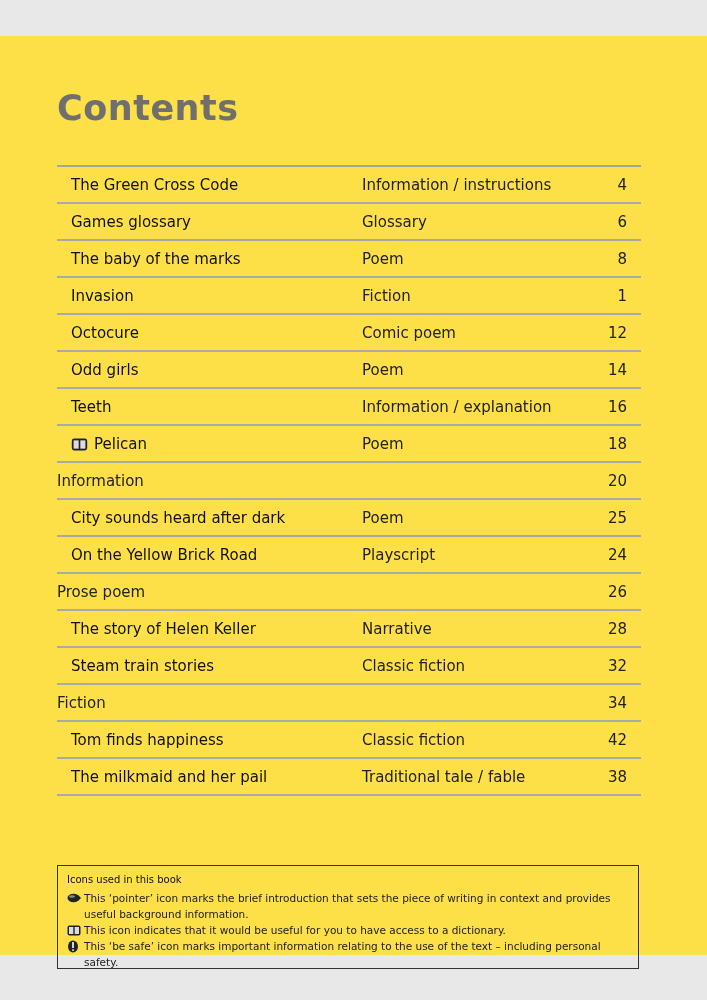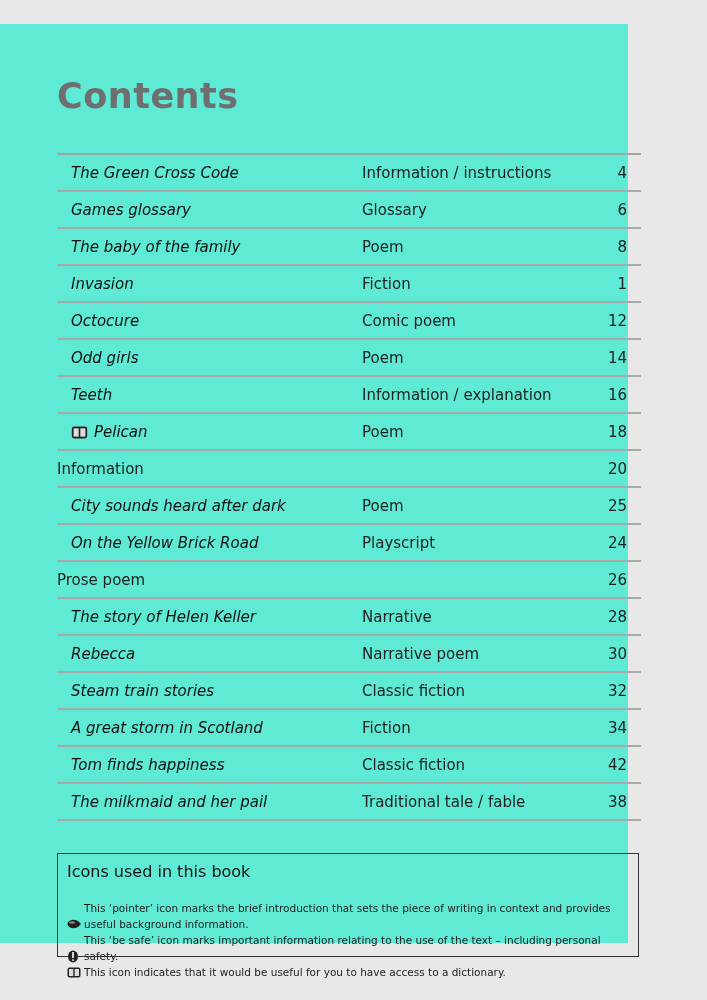--- a/index.html
+++ b/index.html
@@ -2,47 +2,47 @@
 <html><head>
   <meta charset="utf-8">
   <style>
     html, body { margin: 0; padding: 0; }
     body {
       width: 707px; height: 1000px; background: #e8e8e8;
       font-family: "DejaVu Sans", sans-serif; color: #111;
       position: relative; overflow: hidden;
     }
     .page {
-      position: absolute; left: 0; top: 24px; width: 628px; height: 919px;
-      background: #5eead4;
+      position: absolute; left: 0; top: 36px; width: 707px; height: 919px;
+      background: #fde047;
     }
     .title {
       position: absolute; left: 57px; top: 52px;
       font-family: "DejaVu Sans", sans-serif; font-weight: bold;
       font-size: 35px; color: #6f6f6f; letter-spacing: 0.5px; margin: 0;
     }
     .toc {
       position: absolute; left: 57px; top: 129px; width: 584px;
       border-top: 2px solid #a3a3a3;
     }
     .row {
       display: flex; align-items: center; height: 35px;
       border-bottom: 2px solid #a9a9a9;
       font-size: 15px;
     }
-    .row .t { width: 305px; padding-left: 14px; box-sizing: border-box; display: flex; align-items: center; gap: 6px; color: #111; font-style: italic; }
+    .row .t { width: 305px; padding-left: 14px; box-sizing: border-box; display: flex; align-items: center; gap: 6px; color: #111; }
     .row .g { flex: 1; color: #222; }
     .row .p { width: 60px; text-align: right; padding-right: 14px; color: #222; }
     .book-icon { display: inline-block; width: 17px; height: 13px; }
     .icons-box {
       position: absolute; left: 57px; top: 829px; width: 582px; height: 104px;
       border: 1.5px solid #333; box-sizing: border-box; padding: 8px 9px;
     }
-    .icons-box h2 { margin: 0 0 19px 0; font-size: 16px; font-weight: normal; color: #111; }
-    .legend-item { display: flex; align-items: flex-end; font-size: 10.5px; line-height: 16px; color: #222; }
+    .icons-box h2 { margin: 0 0 5px 0; font-size: 10px; font-weight: normal; color: #111; }
+    .legend-item { display: flex; align-items: flex-start; font-size: 10.5px; line-height: 16px; color: #222; }
     .legend-item .ic { width: 17px; flex: 0 0 17px; display: flex; align-items: center; height: 16px; }
   </style>
 </head>
 <body>
 
 <div class="page">
   <h1 class="title">Contents</h1>
 
   <div class="toc">
 
@@ -55,21 +55,21 @@
   </div>
       <div class="row">
     <span class="t">
           <span>Games glossary</span>
         </span>
     <span class="g">Glossary</span>
     <span class="p">6</span>
   </div>
       <div class="row">
     <span class="t">
-          <span>The baby of the family</span>
+          <span>The baby of the marks</span>
         </span>
     <span class="g">Poem</span>
     <span class="p">8</span>
   </div>
       <div class="row">
     <span class="t">
           <span>Invasion</span>
         </span>
     <span class="g">Fiction</span>
     <span class="p">1</span>
@@ -131,36 +131,26 @@
   </div>
       <div class="row">
     <span class="t">
           <span>The story of Helen Keller</span>
         </span>
     <span class="g">Narrative</span>
     <span class="p">28</span>
   </div>
       <div class="row">
     <span class="t">
-          <span>Rebecca</span>
-        </span>
-    <span class="g">Narrative poem</span>
-    <span class="p">30</span>
-  </div>
-      <div class="row">
-    <span class="t">
           <span>Steam train stories</span>
         </span>
     <span class="g">Classic fiction</span>
     <span class="p">32</span>
   </div>
       <div class="row">
-    <span class="t">
-          <span>A great storm in Scotland</span>
-        </span>
     <span class="g">Fiction</span>
     <span class="p">34</span>
   </div>
       <div class="row">
     <span class="t">
           <span>Tom finds happiness</span>
         </span>
     <span class="g">Classic fiction</span>
     <span class="p">42</span>
   </div>
@@ -180,32 +170,32 @@
         <svg width="14" height="10" viewBox="0 0 14 10">
             <ellipse cx="6.5" cy="5" rx="6" ry="4.2" fill="#222"></ellipse>
             <path d="M11 2 L14 5 L11 8 Z" fill="#222"></path>
             <ellipse cx="5" cy="3.5" rx="3" ry="1.2" fill="#888"></ellipse>
           </svg>
       </span>
       <span>This ‘pointer’ icon marks the brief introduction that sets the piece of writing in context and provides useful background information.</span>
     </div>
     <div class="legend-item">
       <span class="ic">
+        <svg width="14" height="11" viewBox="0 0 14 11">
+            <rect x="0.5" y="0.5" width="13" height="10" rx="2" fill="#222"></rect>
+            <rect x="2" y="2" width="4.3" height="7" fill="#ddd"></rect>
+            <rect x="7.7" y="2" width="4.3" height="7" fill="#ddd"></rect>
+          </svg>
+      </span>
+      <span>This icon indicates that it would be useful for you to have access to a dictionary.</span>
+    </div>
+    <div class="legend-item">
+      <span class="ic">
         <svg width="12" height="13" viewBox="0 0 12 13">
             <ellipse cx="6" cy="6.5" rx="5" ry="6" fill="#222"></ellipse>
             <rect x="5.2" y="2" width="1.6" height="6" fill="#fff"></rect>
             <rect x="5.2" y="9.3" width="1.6" height="1.6" fill="#fff"></rect>
           </svg>
       </span>
       <span>This ‘be safe’ icon marks important information relating to the use of the text – including personal safety.</span>
     </div>
-    <div class="legend-item">
-      <span class="ic">
-        <svg width="14" height="11" viewBox="0 0 14 11">
-            <rect x="0.5" y="0.5" width="13" height="10" rx="2" fill="#222"></rect>
-            <rect x="2" y="2" width="4.3" height="7" fill="#ddd"></rect>
-            <rect x="7.7" y="2" width="4.3" height="7" fill="#ddd"></rect>
-          </svg>
-      </span>
-      <span>This icon indicates that it would be useful for you to have access to a dictionary.</span>
-    </div>
   </div>
 </div>
 
 </body></html>

